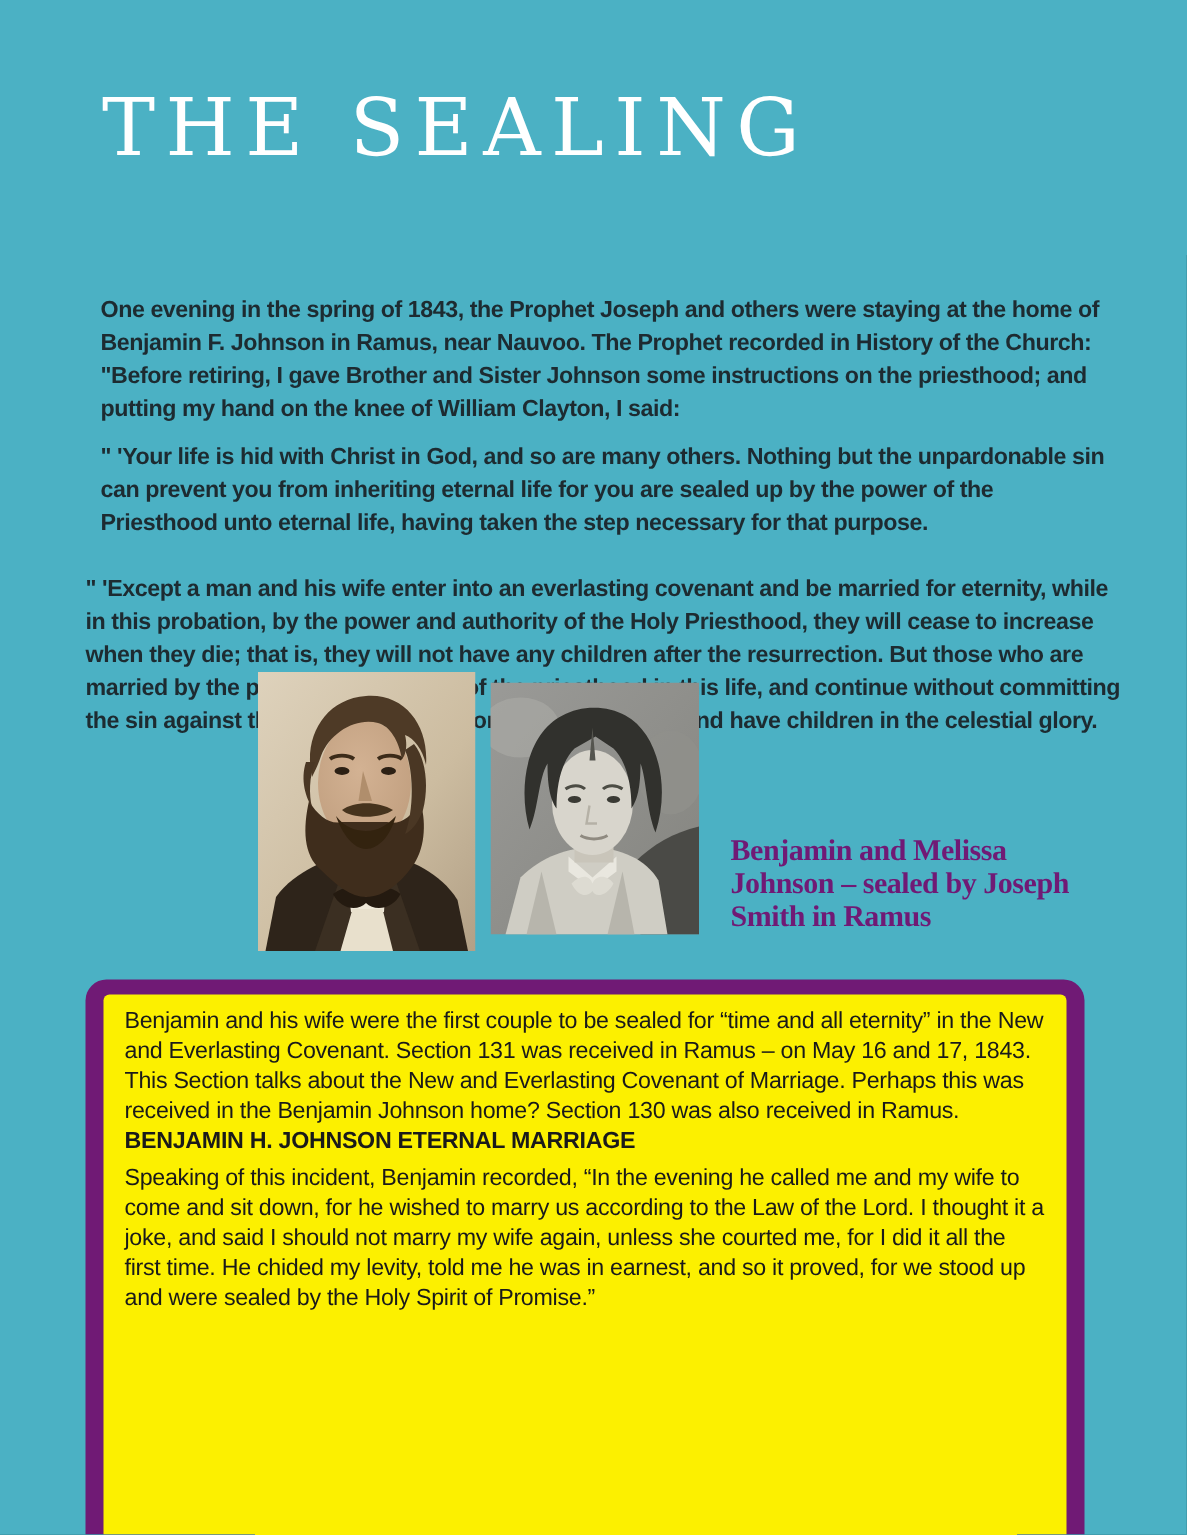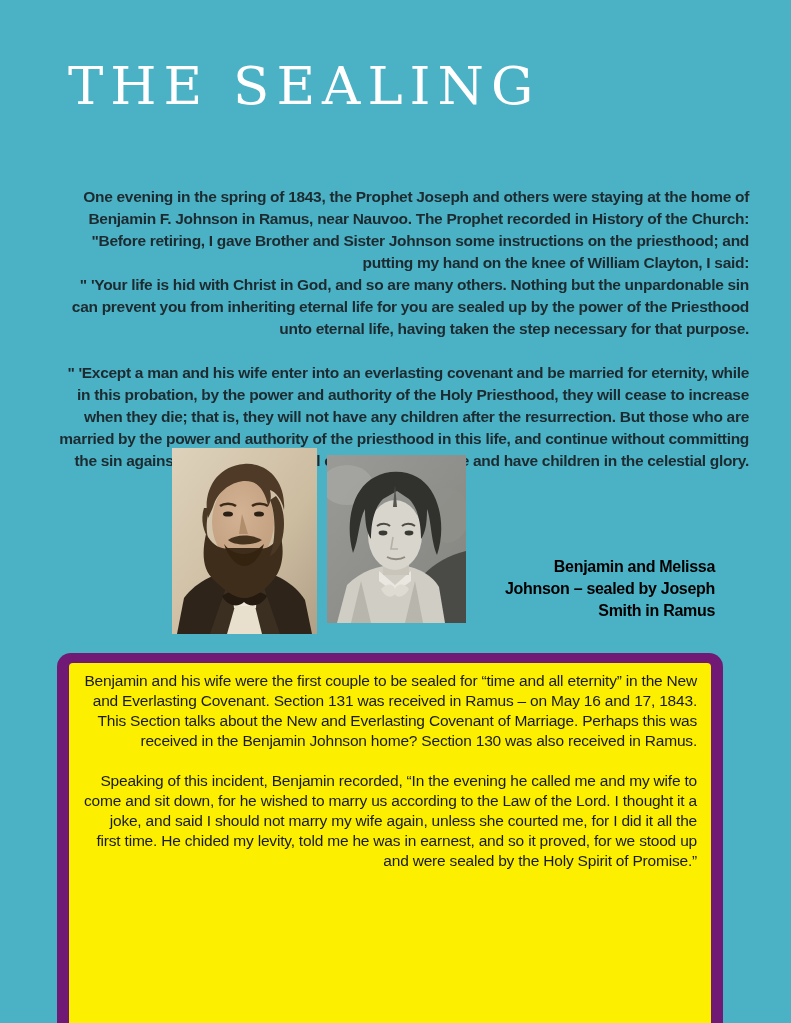--- a/index.html
+++ b/index.html
@@ -4,21 +4,20 @@
 <style>
   * { margin: 0; padding: 0; box-sizing: border-box; }
   html, body { background: #3a8fa0; }
   .page {
     position: relative;
     width: 791px;
     height: 1023px;
     background: #4BB1C4;
     overflow: hidden;
     font-family: "Liberation Sans", sans-serif;
-    text-align: right;
   }
 
   
   .title {
     position: absolute;
     left: 68px;
     top: 52px;
     color: #ffffff;
     font-family: "DejaVu Serif", "Liberation Serif", serif;
     font-weight: 400;
@@ -32,38 +31,39 @@
     position: absolute;
     left: 57px;
     top: 186px;
     width: 692px;
     color: #1D2B31;
     font-size: 15.5px;
     font-weight: 700;
     line-height: 22px;
     letter-spacing: -0.3px;
   }
-  .intro p.joined { margin: 0; }
+  .intro p.joined { margin: 10px; }
   .intro p.spaced { margin-top: 22px; }
 
   
   .photo { position: absolute; display: block; }
   .photo-man { left: 172px; top: 448px; width: 145px; height: 186px; }
   .photo-woman { left: 327px; top: 455px; width: 139px; height: 168px; }
 
   .caption {
     position: absolute;
     left: 487px;
     top: 556px;
     width: 228px;
-    color: #000000;
-    font-size: 16px;
+    color: #701a75;
+    font-size: 20px;
     font-weight: 700;
     line-height: 22px;
     letter-spacing: -0.3px;
+    font-family: Liberation Serif, serif;
   }
 
   
   .highlight-outer {
     position: absolute;
     left: 57px;
     top: 653px;
     width: 666px;
     height: 386px;
     background: #701a75;
@@ -77,21 +77,21 @@
     border-radius: 4px;
     padding: 8px 14px 8px 14px;
     color: #1a1a1a;
     font-size: 15.5px;
     font-weight: 400;
     line-height: 20px;
     letter-spacing: -0.2px;
     overflow: hidden;
   }
   .highlight-inner p { margin: 0; }
-  .highlight-inner p.gap { margin-top: 20px; }
+  .highlight-inner p.gap { margin-top: 5px; }
   .hl-heading {
     font-weight: 700;
     margin-top: 9px;
   }
   .italic { font-style: italic; }
 </style>
 </head>
 <body>
 
 <div class="page">
@@ -181,17 +181,18 @@
     <path d="M75,71 C78,68 84,68 88,71" stroke="#4c4c44" stroke-width="2" fill="none"></path>
     <path d="M66,82 L64,94 L71,94" stroke="#b5b1a6" stroke-width="1.6" fill="none"></path>
     <path d="M60,102 C65,105 73,105 78,102" stroke="#8f8a80" stroke-width="2" fill="none"></path>
   </svg>
 
   <div class="caption">Benjamin and Melissa Johnson – sealed by Joseph Smith in Ramus</div>
 
   <div class="highlight-outer">
     <div class="highlight-inner">
       <p>Benjamin and his wife were the first couple to be sealed for “time and all eternity” in the New and Everlasting Covenant. Section 131 was received in Ramus – on May 16 and 17, 1843.  This Section talks about the New and Everlasting Covenant of Marriage.  Perhaps this was received in the Benjamin Johnson home?  Section 130 was also received in Ramus.</p>
+      <p class="hl-heading">BENJAMIN H. JOHNSON ETERNAL MARRIAGE</p>
       <p class="gap">Speaking of this incident, Benjamin recorded, “In the evening he called me and my wife to come and sit down, for he wished to marry us according to the Law of the Lord. I thought it a joke, and said I should not marry my wife again, unless she courted me, for I did it all the first time. He chided my levity, told me he was in earnest, and so it proved, for we stood up and were sealed by the Holy Spirit of Promise.”</p>
     </div>
   </div>
 
 </div>
 
 </body></html>

